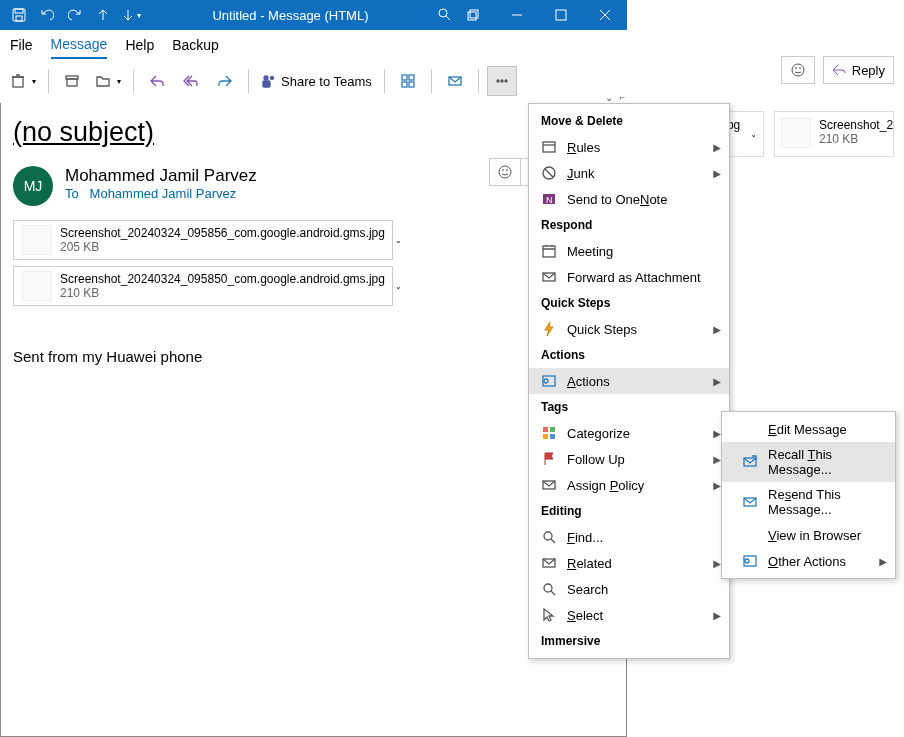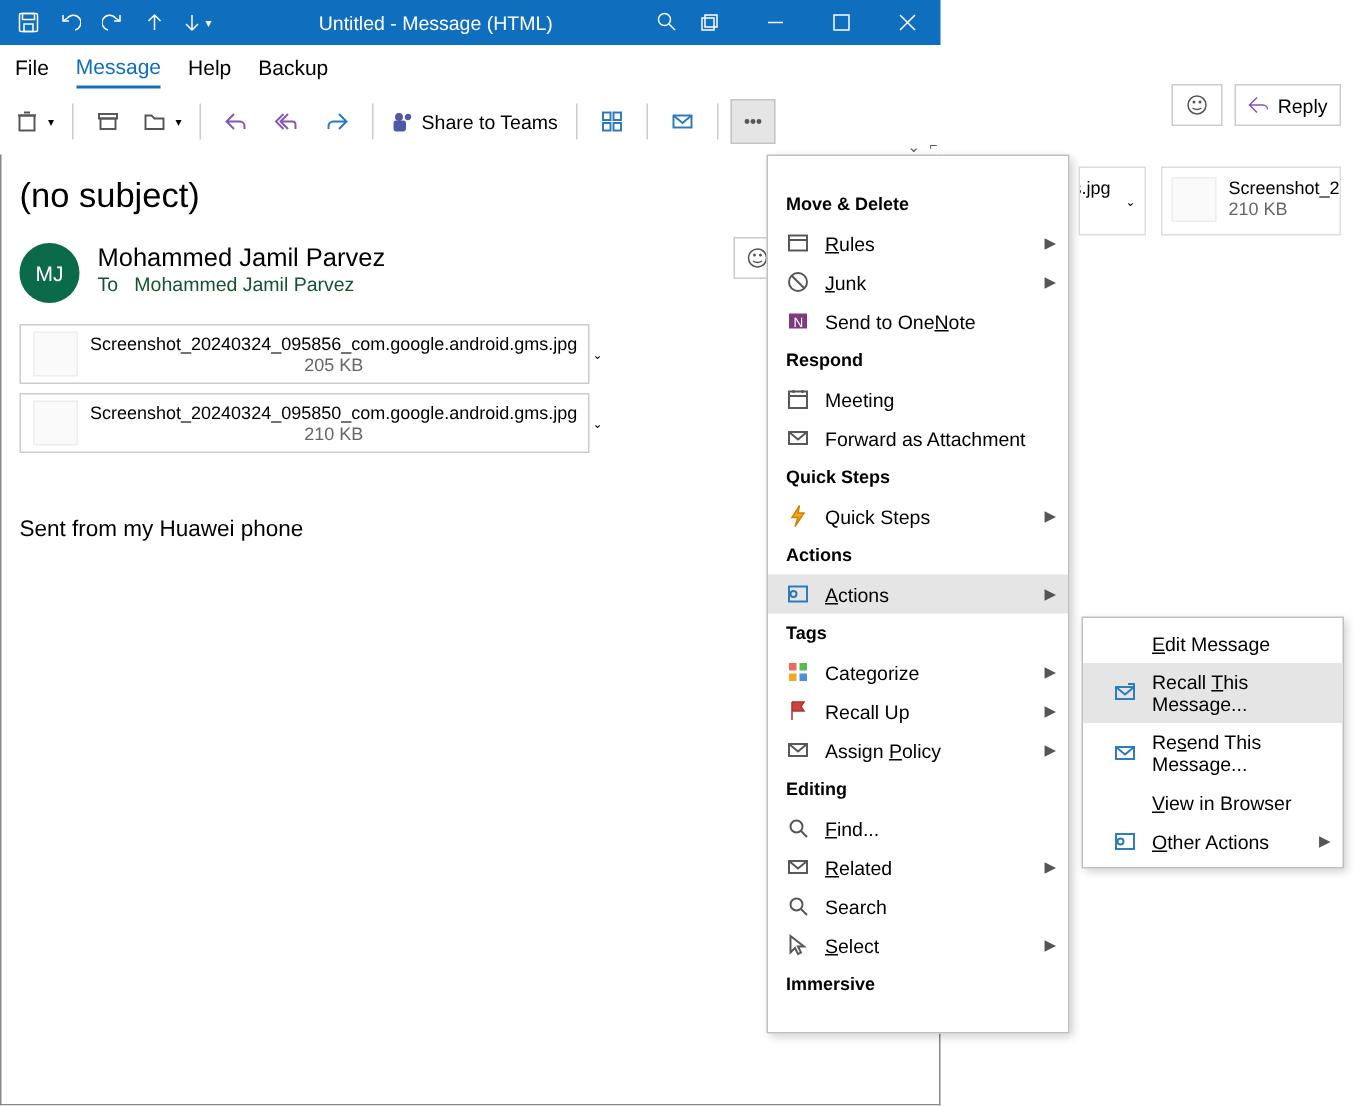--- a/index.html
+++ b/index.html
@@ -26,35 +26,35 @@
 
   .reading-top { position: absolute; top: 48px; right: 0; display: flex; gap: 8px; padding: 8px 10px; }
   .reading-top .rtbtn { height: 28px; display: flex; align-items: center; padding: 0 8px; gap: 6px; font-size: 13px; border: 1px solid #ccc; background: #fff; cursor: pointer; }
 
   .attach-peek { position: absolute; top: 111px; right: 0; display: flex; gap: 10px; padding: 0 10px 0 0; }
   .attach-peek .pcard { border: 1px solid #ddd; padding: 6px; display: flex; gap: 8px; height: 46px; width: 120px; overflow: hidden; font-size: 12px; align-items: flex-start; background: #fff; }
   .attach-peek .pcard.small { width: 45px; justify-content: flex-end; }
   .thumb { width: 30px; height: 30px; border: 1px solid #eee; background: #fafafa; flex-shrink: 0; }
 
   .content { position: absolute; top: 103px; left: 0; width: 627px; bottom: 0; border: 1px solid #888; border-top: none; padding: 14px 12px; }
-  .subject { font-size: 23px; }
+  .subject { font-size: 27px; text-decoration: underline; }
   .msg-actions { position: absolute; top: 55px; right: 12px; display: flex; }
   .msg-actions div { width: 32px; height: 28px; border: 1px solid #ccc; display: flex; align-items: center; justify-content: center; cursor: pointer; margin-left: -1px; }
   .sender-row { display: flex; align-items: flex-start; gap: 12px; margin-top: 18px; }
   .avatar { width: 40px; height: 40px; border-radius: 50%; background: #0a6a4a; color: #fff; display: flex; align-items: center; justify-content: center; font-size: 14px; }
   .sender-name { font-size: 17px; }
-  .sender-to { font-size: 13px; color: #14532d; }
+  .sender-to { font-size: 13px; color: #0369a1; }
   .attachments { margin-top: 14px; display: flex; flex-direction: column; gap: 6px; }
   .att-card { border: 1px solid #ccc; display: flex; align-items: center; padding: 4px 8px; gap: 8px; width: 380px; }
-  .att-info { font-size: 12px; flex: 1; text-align: center; }
+  .att-info { font-size: 12px; flex: 1; }
   .att-size { color: #666; font-size: 12px; }
   .body-text { margin-top: 42px; font-size: 15px; }
 
   
-  .menu1 { position: absolute; top: 103px; left: 511px; width: 202px; background: #fff; border: 1px solid #bfbfbf; box-shadow: 2px 2px 6px rgba(0,0,0,0.2); padding: 19px 0; z-index: 100; }
+  .menu1 { position: absolute; top: 103px; left: 528px; width: 202px; background: #fff; border: 1px solid #bfbfbf; box-shadow: 2px 2px 6px rgba(0,0,0,0.2); padding: 4px 0; z-index: 100; }
   .menu-header { font-size: 12px; font-weight: 600; padding: 6px 10px 6px 12px; }
   .menu-item { display: flex; align-items: center; padding: 5px 8px 5px 12px; font-size: 13px; gap: 10px; cursor: pointer; position: relative; }
   .menu-item .mi-icon { width: 16px; height: 16px; display: flex; align-items: center; justify-content: center; flex-shrink: 0; }
   .menu-item .mi-label { flex: 1; }
   .menu-item .mi-arrow { font-size: 10px; color: #555; }
   .menu-item.hover { background: #e5e5e5; }
   .menu-item u { text-decoration: underline; }
 
   .menu2 { position: absolute; top: 411px; left: 721px; width: 175px; background: #fff; border: 1px solid #bfbfbf; box-shadow: 2px 2px 6px rgba(0,0,0,0.2); padding: 4px 0; z-index: 101; }
   .menu2 .menu-item { padding-left: 20px; }
@@ -386,21 +386,21 @@
       </span>
       <span class="mi-label">Categorize</span>
       <span class="mi-arrow">▶</span>
     </div>
   <div class="menu-item">
       <span class="mi-icon">
         <svg width="16" height="16">
           <path d="M4 2 L4 14 M4 2 L12 2 L10 5 L12 8 L4 8" fill="#d04437" stroke="#a33"></path>
         </svg>
       </span>
-      <span class="mi-label">Recall Up</span>
+      <span class="mi-label">Follow Up</span>
       <span class="mi-arrow">▶</span>
     </div>
   <div class="menu-item">
       <span class="mi-icon">
         <svg class="ico">
           <rect x="2" y="4" width="12" height="8"></rect>
           <path d="M2 4 L8 9 L14 4"></path>
         </svg>
       </span>
       <span class="mi-label"><span>Assign </span><u>P</u><span>olicy</span></span>

